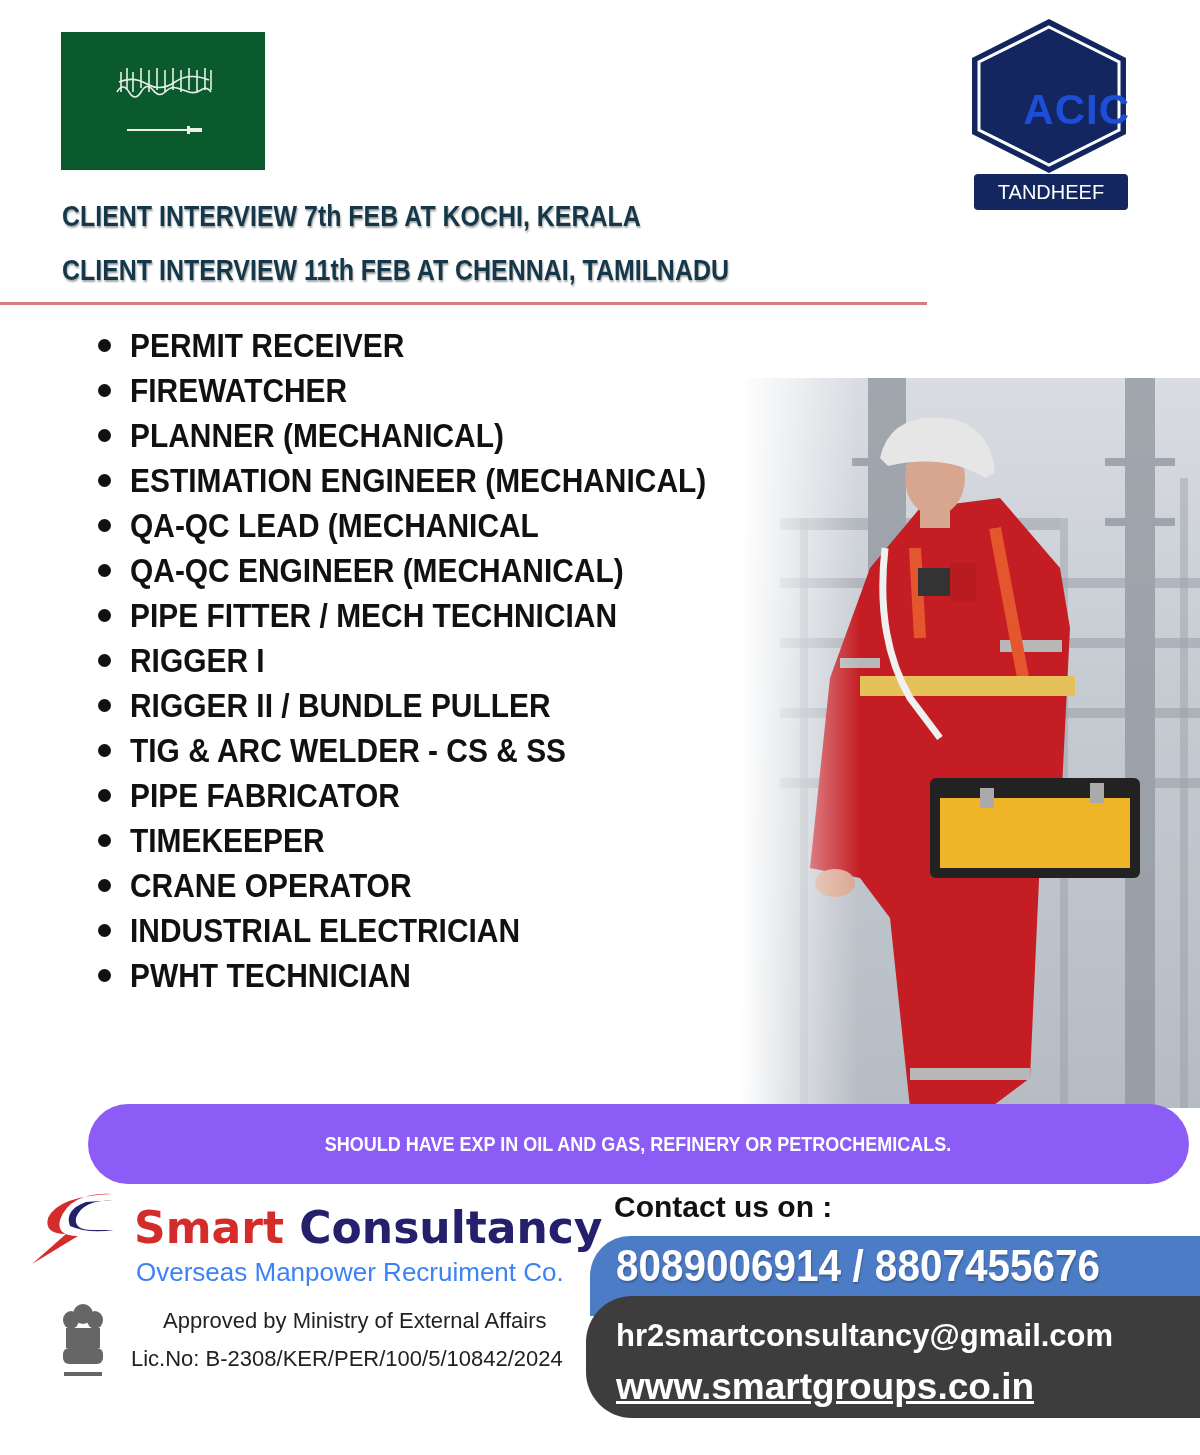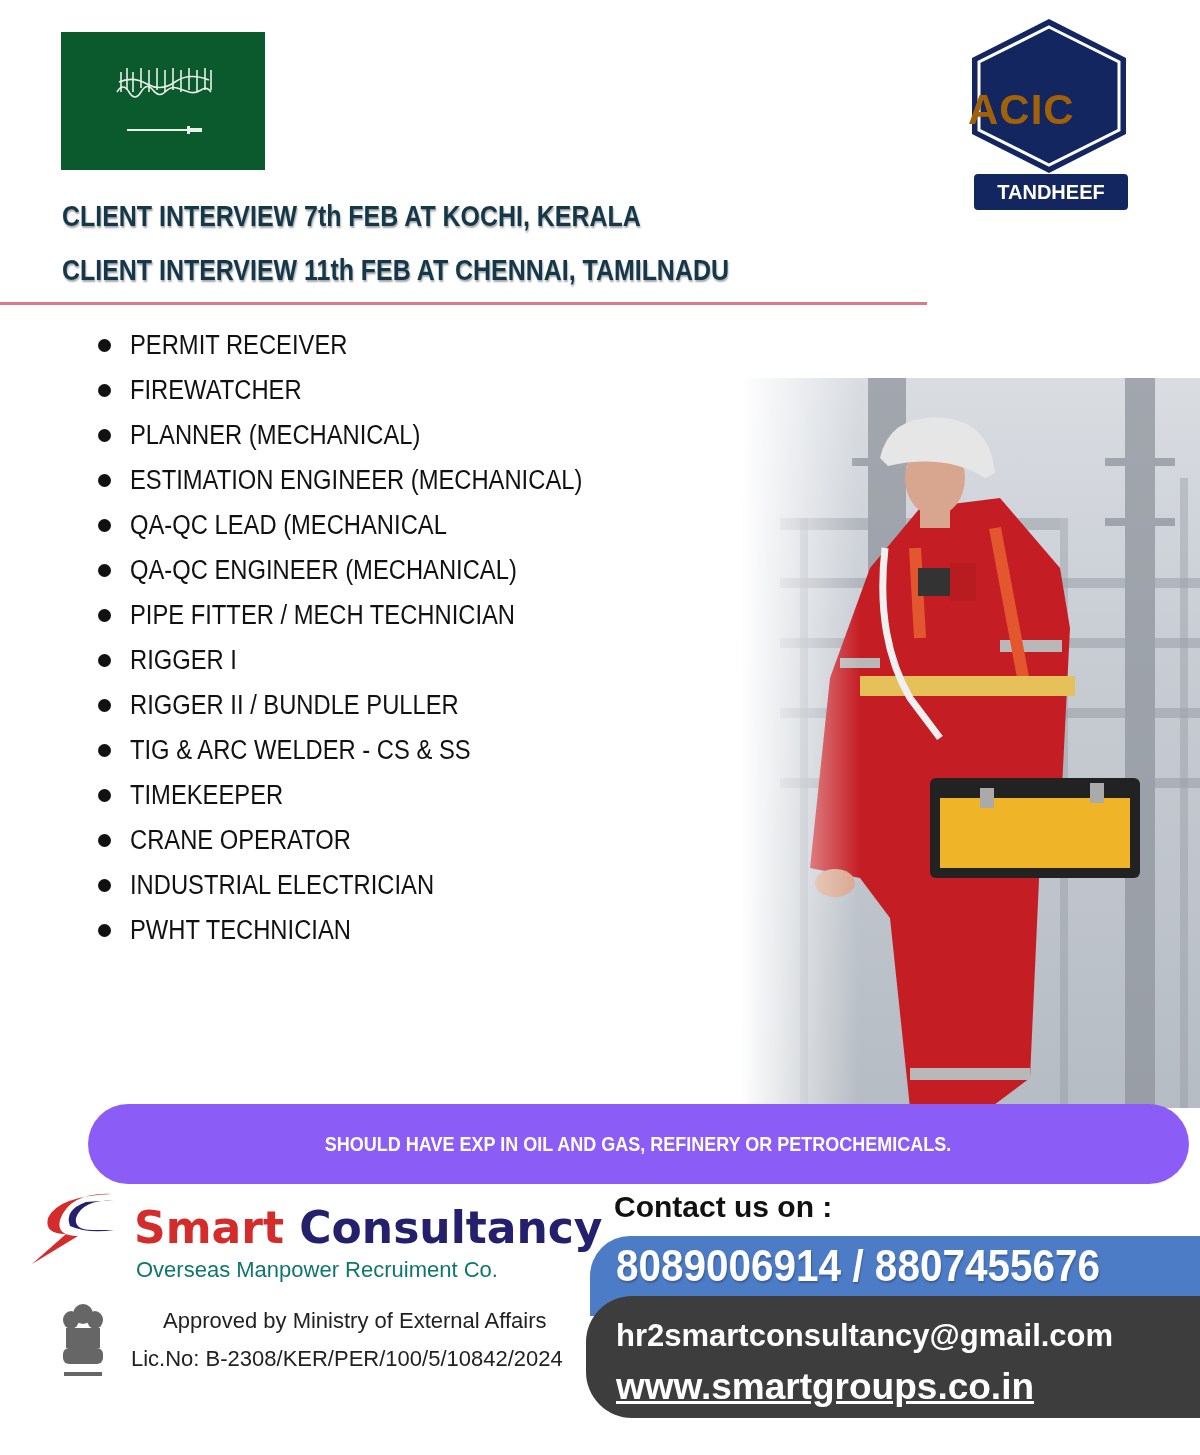--- a/index.html
+++ b/index.html
@@ -7,51 +7,51 @@
     body { position: relative; font-family: "Liberation Sans", sans-serif; color: #111; }
 
     
     .flag { position: absolute; left: 61px; top: 32px; width: 204px; height: 138px; background: #0b5a2e; }
     .flag .shahada { position: absolute; left: 52px; top: 30px; width: 102px; height: 38px; }
     .flag .sword { position: absolute; left: 64px; top: 92px; width: 80px; height: 12px; }
 
     
     .logo { position: absolute; left: 968px; top: 16px; width: 162px; height: 196px; }
     .logo svg { position: absolute; left: 0; top: 0; }
-    .logo .acic-text { position: absolute; left: 0; top: 70px; width: 162px; text-align: left; color: #a16207; font-weight: 700; font-size: 42px; letter-spacing: 1px; font-family: "Liberation Sans", sans-serif; }
-    .logo .tandheef { position: absolute; left: 6px; top: 158px; width: 154px; height: 36px; background: #13265f; border-radius: 4px; color: #fff; font-size: 20px; text-align: center; line-height: 36px; font-family: "Liberation Sans", sans-serif; font-weight: bold; }
+    .logo .acic-text { position: absolute; left: 0; top: 70px; width: 162px; text-align: right; color: #1d4ed8; font-weight: 700; font-size: 42px; letter-spacing: 1px; font-family: "Liberation Sans", sans-serif; }
+    .logo .tandheef { position: absolute; left: 6px; top: 158px; width: 154px; height: 36px; background: #13265f; border-radius: 4px; color: #fff; font-size: 20px; text-align: center; line-height: 36px; font-family: "Liberation Sans", sans-serif; }
 
     
     .headline { position: absolute; left: 62px; font-family: "Liberation Sans", sans-serif; font-weight: 700; font-size: 29px; color: #14384a; letter-spacing: 0px; transform: scaleX(0.86); transform-origin: left center; text-shadow: 1px 2px 2px rgba(0,0,0,0.35); white-space: nowrap; }
     .headline.h1 { top: 200px; }
     .headline.h2 { top: 254px; }
     .divider { position: absolute; left: 0; top: 302px; width: 927px; height: 3px; background: #d97a86; }
 
     
     .photo { position: absolute; left: 740px; top: 378px; width: 460px; height: 730px; overflow: hidden; }
     .photo .bg { position: absolute; inset: 0; background: linear-gradient(180deg, #d9dde2 0%, #c7ccd3 40%, #b6bcc3 100%); }
     .photo .fade { position: absolute; left: 0; top: 0; width: 120px; height: 100%; background: linear-gradient(90deg, #ffffff 0%, rgba(255,255,255,0.0) 100%); }
     .photo svg { position: absolute; left: 0; top: 0; }
 
     
     .jobs { position: absolute; left: 96px; top: 327px; list-style: none; }
-    .jobs li { position: relative; height: 45px; line-height: 36px; padding-left: 34px; font-family: "Liberation Sans", sans-serif; font-weight: 400; font-size: 27px; color: #111; white-space: nowrap; }
+    .jobs li { position: relative; height: 45px; line-height: 36px; padding-left: 34px; font-family: "Liberation Sans", sans-serif; font-weight: 700; font-size: 34px; color: #111; white-space: nowrap; }
     .jobs li .txt { display: inline-block; transform: scaleX(0.88); transform-origin: left center; }
     .jobs li .bullet { position: absolute; left: 2px; top: 12px; width: 13px; height: 13px; border-radius: 50%; background: #111; }
 
     
     .req { position: absolute; left: 88px; top: 1104px; width: 1101px; height: 80px; background: #8b5cf6; border-radius: 40px; display: flex; align-items: center; justify-content: center; }
     .req span { color: #fff; font-weight: 700; font-size: 20px; font-family: "Liberation Sans", sans-serif; transform: scaleX(0.9); display: inline-block; white-space: nowrap; }
 
     
     .sc-logo { position: absolute; left: 30px; top: 1190px; width: 90px; height: 76px; }
     .sc-title { position: absolute; left: 134px; top: 1202px; font-family: "DejaVu Sans", sans-serif; font-weight: 700; font-size: 44px; white-space: nowrap; }
     .sc-title .smart { color: #d42b2b; }
     .sc-title .cons { color: #24206b; }
-    .sc-sub { position: absolute; left: 136px; top: 1257px; font-size: 22px; color: #0f766e; white-space: nowrap; }
+    .sc-sub { position: absolute; left: 136px; top: 1257px; font-size: 26px; color: #3b82f6; white-space: nowrap; }
     .emblem { position: absolute; left: 58px; top: 1300px; width: 50px; height: 82px; }
     .approved { position: absolute; left: 131px; top: 1308px; font-size: 22px; color: #222; white-space: nowrap; margin-left: 32px; }
     .license { position: absolute; left: 131px; top: 1346px; font-size: 22px; color: #222; white-space: nowrap; }
 
     
     .contact-label { position: absolute; left: 614px; top: 1190px; font-size: 30px; font-weight: 700; color: #111; white-space: nowrap; }
     .phone-bar { position: absolute; left: 590px; top: 1236px; width: 610px; height: 80px; background: #4d7cc6; border-top-left-radius: 40px; }
     .phone { position: absolute; left: 616px; top: 1241px; font-size: 44px; font-weight: 700; color: #fff; white-space: nowrap; transform: scaleX(0.92); transform-origin: left center; text-shadow: 1px 2px 2px rgba(0,0,0,0.25); }
     .info-bar { position: absolute; left: 586px; top: 1296px; width: 614px; height: 122px; background: #3d3d3d; border-top-left-radius: 46px; border-bottom-left-radius: 46px; }
     .email { position: absolute; left: 616px; top: 1318px; font-size: 31px; font-weight: 700; color: #fff; white-space: nowrap; }
@@ -140,20 +140,21 @@
   <li><span class="bullet"></span><span class="txt">PERMIT RECEIVER</span></li>
   <li><span class="bullet"></span><span class="txt">FIREWATCHER</span></li>
   <li><span class="bullet"></span><span class="txt">PLANNER (MECHANICAL)</span></li>
   <li><span class="bullet"></span><span class="txt">ESTIMATION ENGINEER (MECHANICAL)</span></li>
   <li><span class="bullet"></span><span class="txt">QA-QC LEAD (MECHANICAL</span></li>
   <li><span class="bullet"></span><span class="txt">QA-QC ENGINEER (MECHANICAL)</span></li>
   <li><span class="bullet"></span><span class="txt">PIPE FITTER / MECH TECHNICIAN</span></li>
   <li><span class="bullet"></span><span class="txt">RIGGER I</span></li>
   <li><span class="bullet"></span><span class="txt">RIGGER II / BUNDLE PULLER</span></li>
   <li><span class="bullet"></span><span class="txt">TIG &amp; ARC WELDER - CS &amp; SS</span></li>
+  <li><span class="bullet"></span><span class="txt">PIPE FABRICATOR</span></li>
   <li><span class="bullet"></span><span class="txt">TIMEKEEPER</span></li>
   <li><span class="bullet"></span><span class="txt">CRANE OPERATOR</span></li>
   <li><span class="bullet"></span><span class="txt">INDUSTRIAL ELECTRICIAN</span></li>
   <li><span class="bullet"></span><span class="txt">PWHT TECHNICIAN</span></li>
 </ul>
 
 <div class="req">
   <span>SHOULD HAVE  EXP IN OIL AND GAS, REFINERY OR PETROCHEMICALS.</span>
 </div>
 

